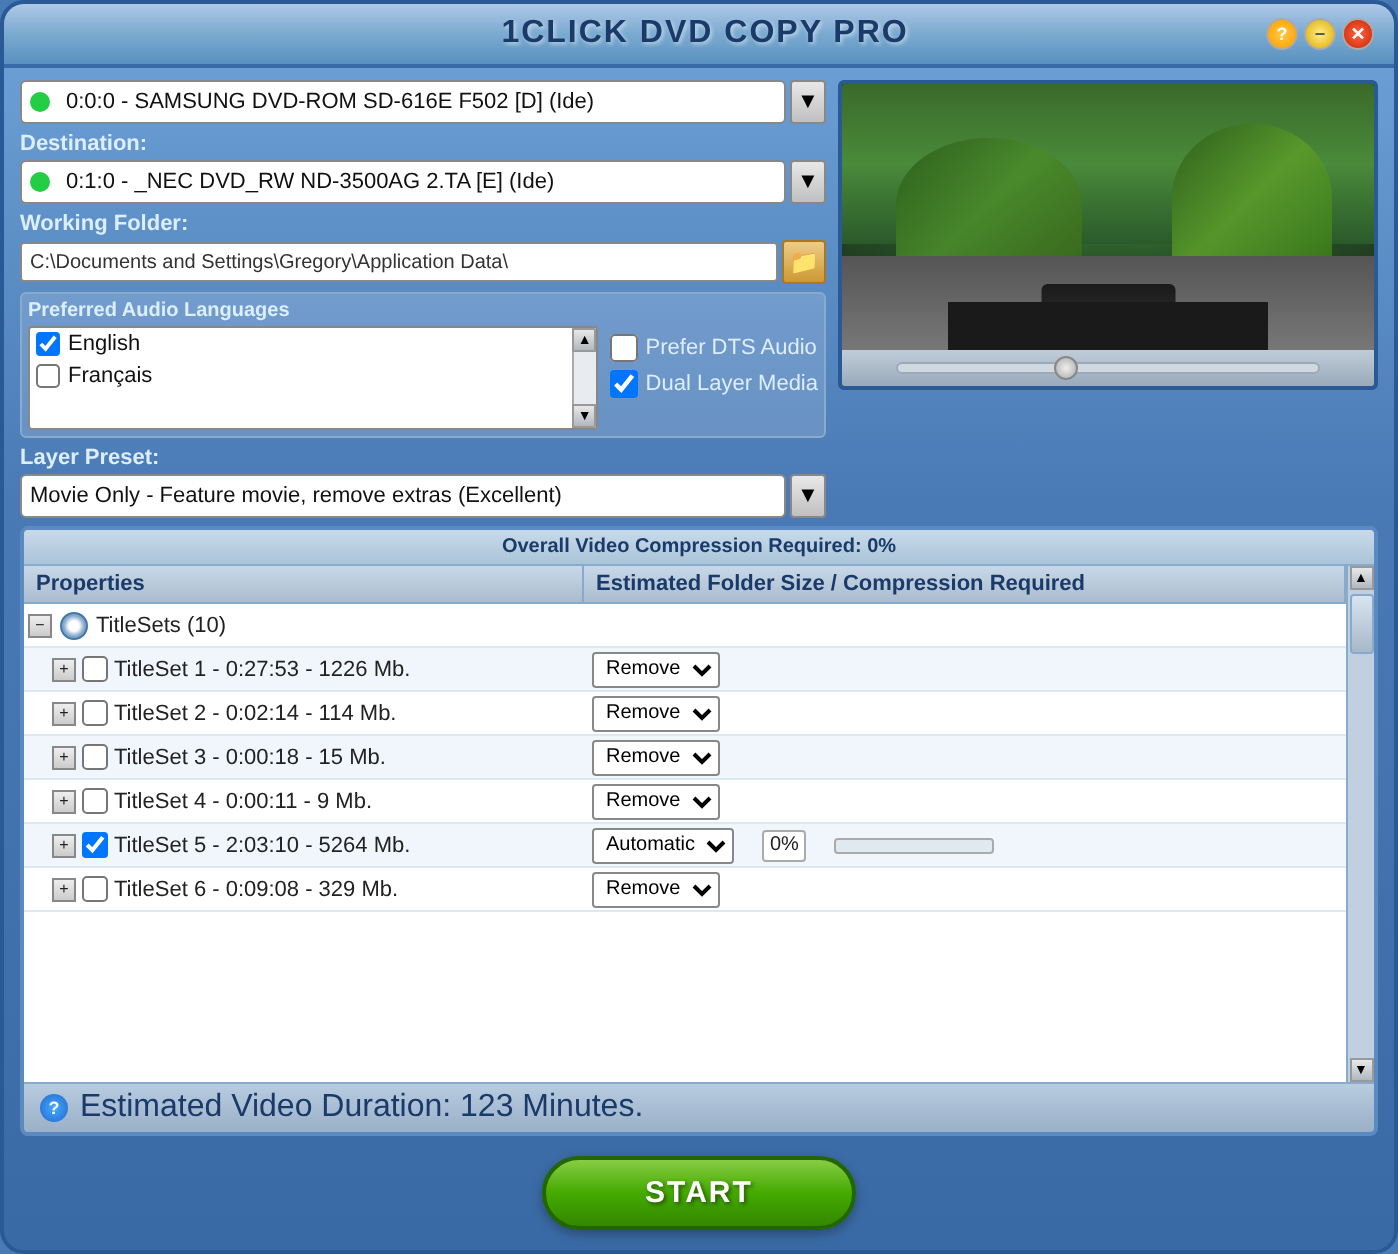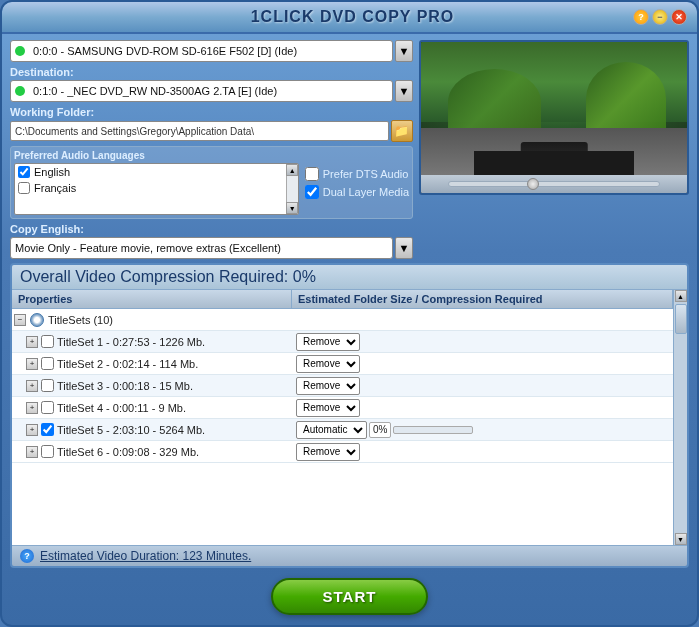--- a/index.html
+++ b/index.html
@@ -283,23 +283,24 @@
       border: 2px solid #5a8ac0;
       border-radius: 4px;
       flex: 1;
       display: flex;
       flex-direction: column;
       overflow: hidden;
     }
     .compression-bar {
       background: linear-gradient(180deg, #c8daea, #aac4d8);
       padding: 3px 8px;
-      font-size: 16px;
+      text-align: center;
+      font-size: 10px;
       color: #1a3a6a;
-      font-weight: normal;
+      font-weight: bold;
       border-bottom: 1px solid #88aacc;
     }
     .table-section {
       display: flex;
       flex: 1;
       overflow: hidden;
     }
     .table-container {
       flex: 1;
       overflow: hidden;
@@ -429,23 +430,22 @@
       background: radial-gradient(circle, #44aaff, #2266cc);
       border-radius: 50%;
       display: flex;
       align-items: center;
       justify-content: center;
       font-size: 9px;
       color: white;
       font-weight: bold;
     }
     .status-text {
-      font-size: 12px;
+      font-size: 16px;
       color: #1a3a6a;
-      text-decoration: underline;
     }
     .start-btn-section {
       display: flex;
       justify-content: center;
       padding: 6px 0 4px;
     }
     .start-btn {
       background: linear-gradient(180deg, #88cc44, #44aa00, #338800);
       border: 2px solid #226600;
       border-radius: 22px;
@@ -556,21 +556,21 @@
               <span>Prefer DTS Audio</span>
             </div>
             <div class="checkbox-row">
               <input type="checkbox" checked="" style="">
               <span>Dual Layer Media</span>
             </div>
           </div>
         </div>
 
         <div class="copy-preset-section">
-          <div class="field-label">Copy English:</div>
+          <div class="field-label">Layer Preset:</div>
           <div class="dropdown-row">
             <div style="background:white;border:1px solid #888;border-radius:3px;padding:2px 4px;flex:1;height:22px;font-size:11px;color:#111;display:flex;align-items:center;">
               <span>Movie Only - Feature movie, remove extras (Excellent)</span>
             </div>
             <div class="dropdown-arrow">▼</div>
           </div>
         </div>
       </div>
 
       <div class="right-panel">
@@ -659,21 +659,21 @@
                 <select class="cell-dropdown"><option>Remove</option></select>
               </div>
             </div>
 
             <div class="table-row">
               <div class="cell-props" style="padding-left:14px;">
                 <div class="expand-btn">+</div>
                 <input type="checkbox" checked="" class="row-checkbox" style="">
                 <span>TitleSet 5 - 2:03:10 - 5264 Mb.</span>
               </div>
-              <div class="cell-size dropdown-cell" style="display:flex;align-items:center;gap:2px;">
+              <div class="cell-size dropdown-cell" style="display:flex;align-items:center;gap:14px;">
                 <select class="cell-dropdown"><option>Automatic</option></select>
                 <div class="percent-badge">0%</div>
                 <div class="progress-mini"></div>
               </div>
             </div>
 
             <div class="table-row">
               <div class="cell-props" style="padding-left:14px;">
                 <div class="expand-btn">+</div>
                 <input type="checkbox" class="row-checkbox" style="">

